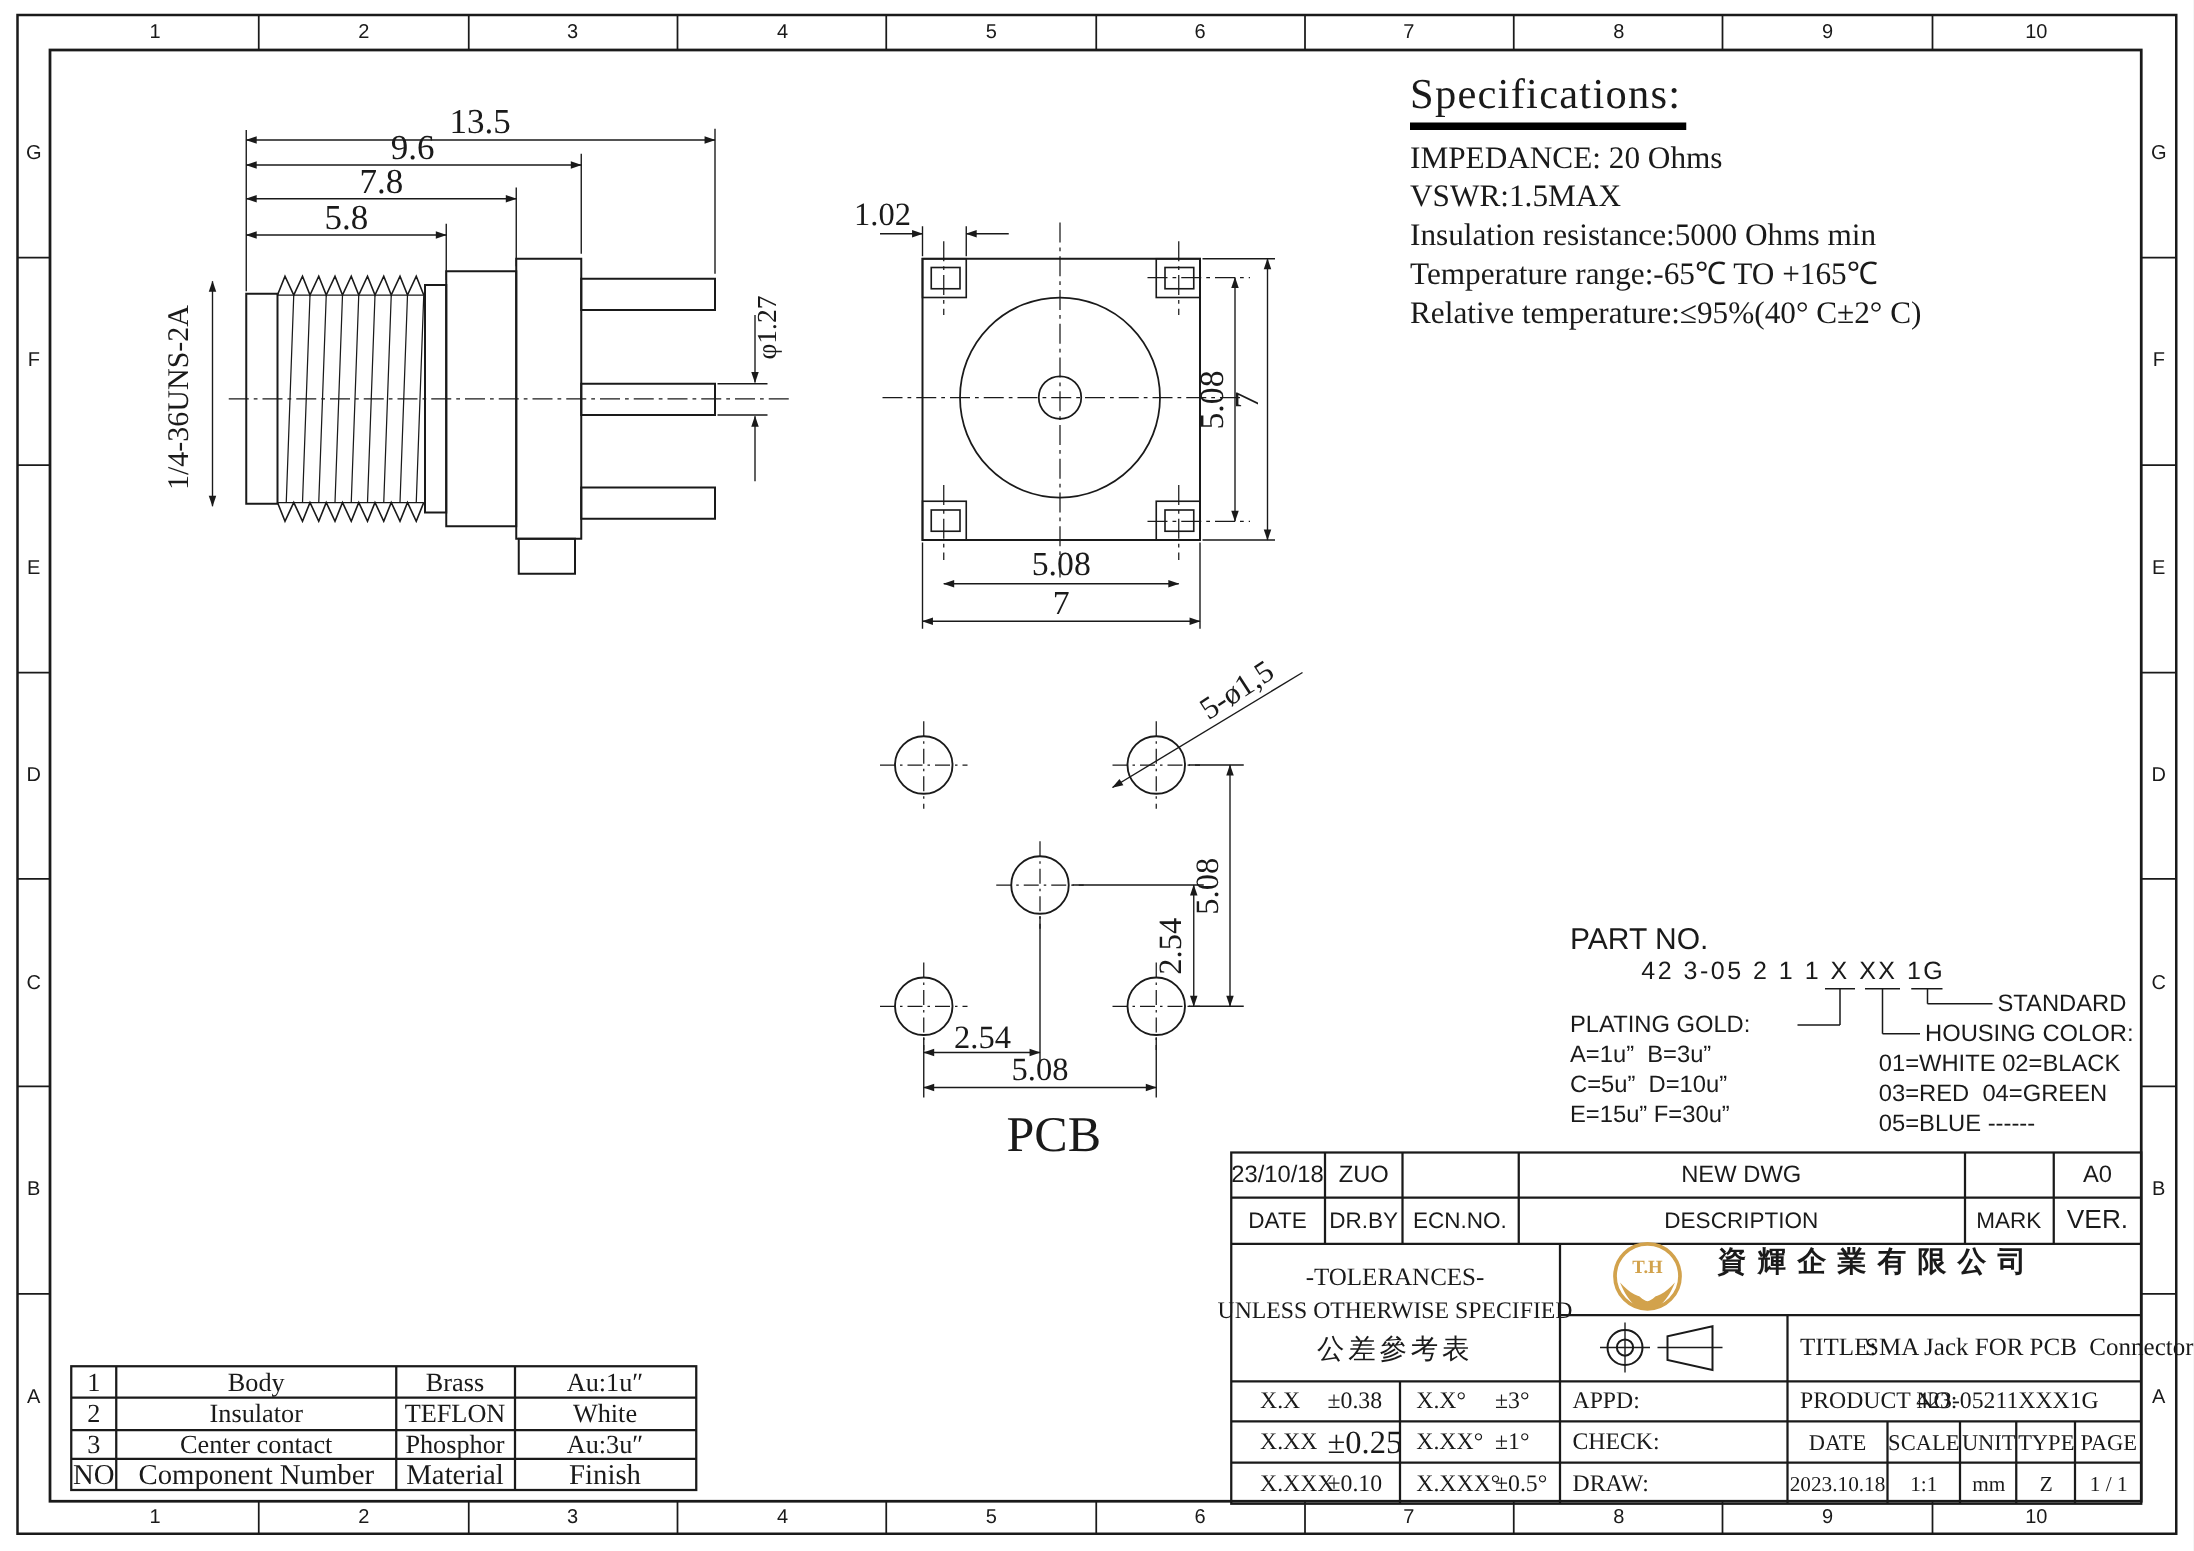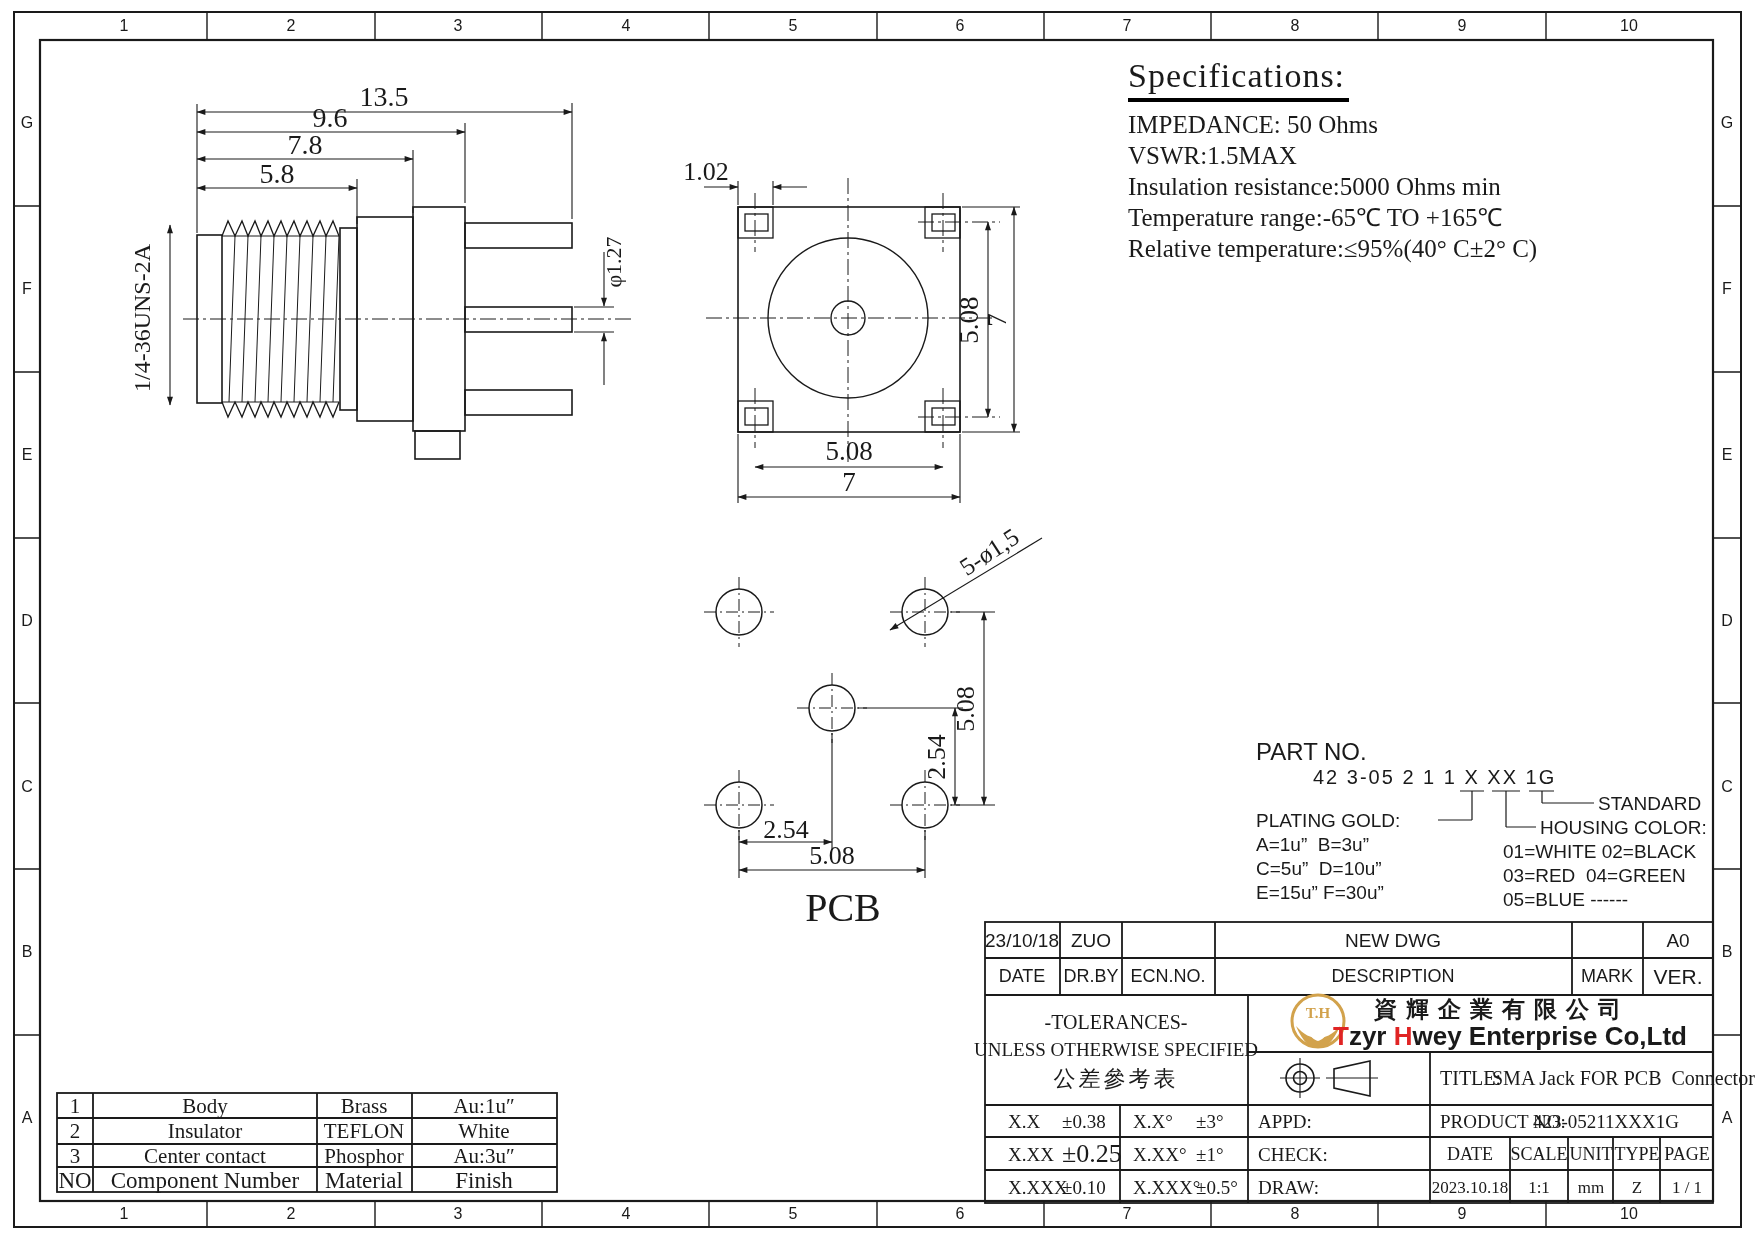--- a/index.html
+++ b/index.html
@@ -5,21 +5,21 @@
   html,body{margin:0;padding:0;background:#e8e8e8;}
   .sheet{position:relative;width:1755px;height:1241px;background:#ffffff;overflow:hidden;
          font-family:"Liberation Serif",serif;color:#1a1a1a;}
   svg{position:absolute;left:0;top:0;}
   .t{position:absolute;white-space:pre;color:#1a1a1a;line-height:1;}
   .c{transform:translate(-50%,-50%);}
   .vc{transform:translate(0,-50%);}
   .sans{font-family:"Liberation Sans",sans-serif;}
   .serif{font-family:"Liberation Serif",serif;text-align:center;}
   .specs{position:absolute;left:1128px;top:57px;font-family:"Liberation Serif",serif;}
-  .specs .title{font-size:34px;letter-spacing:1px;border-bottom:4px solid #000000;
+  .specs .title{font-size:34px;letter-spacing:1px;border-bottom:6px solid #000000;
                 display:inline-block;padding:0 4px 3px 0;margin-bottom:7px;}
   .specs .line{font-size:25px;line-height:31px;white-space:pre;}
   .red{color:#e02424;}
   .en-name{font-family:"Liberation Sans",sans-serif;font-weight:bold;font-size:26px;white-space:pre;}
   .cn-name{font-weight:bold;font-size:23px;letter-spacing:9px;white-space:pre;}
   .gl{font-family:"Liberation Sans",sans-serif;font-size:16px;}
 </style>
 </head>
 <body>
 
@@ -246,21 +246,21 @@
 <span class="t c gl" style="left:1727px;top:123px">G</span>
 <span class="t c gl" style="left:1727px;top:289px">F</span>
 <span class="t c gl" style="left:1727px;top:455px">E</span>
 <span class="t c gl" style="left:1727px;top:621px">D</span>
 <span class="t c gl" style="left:1727px;top:787px">C</span>
 <span class="t c gl" style="left:1727px;top:952px">B</span>
 <span class="t c gl" style="left:1727px;top:1118px">A</span>
 
 <div class="specs">
   <div class="title">Specifications:</div>
-  <div class="line">IMPEDANCE: 50 Ohms</div>
+  <div class="line">IMPEDANCE: 20 Ohms</div>
   <div class="line">VSWR:1.5MAX</div>
   <div class="line">Insulation resistance:5000 Ohms min</div>
   <div class="line">Temperature range:-65℃ TO +165℃</div>
   <div class="line">Relative temperature:≤95%(40° C±2° C)</div>
 </div>
 
 <span class="t c serif" style="left:843px;top:908px;font-size:40px">PCB</span>
 
 <span class="t sans vc" style="left:1256px;top:752px;font-size:24px">PART NO.</span>
 <span class="t sans vc" style="left:1313px;top:777px;font-size:20px;letter-spacing:2px">42 3-05 2 1 1 X XX 1G</span>
@@ -333,18 +333,17 @@
 <span class="t c serif" style="left:1591px;top:1154px;font-size:18px">UNIT</span>
 <span class="t c serif" style="left:1637px;top:1154px;font-size:18px">TYPE</span>
 <span class="t c serif" style="left:1687px;top:1154px;font-size:18px">PAGE</span>
 <span class="t c serif" style="left:1470px;top:1187px;font-size:17px">2023.10.18</span>
 <span class="t c serif" style="left:1539px;top:1187px;font-size:17px">1:1</span>
 <span class="t c serif" style="left:1591px;top:1187px;font-size:17px">mm</span>
 <span class="t c serif" style="left:1637px;top:1187px;font-size:17px">Z</span>
 <span class="t c serif" style="left:1687px;top:1187px;font-size:17px">1 / 1</span>
 
 <span class="t c cn-name" style="left:1502px;top:1009px">資輝企業有限公司</span>
-<span class="t c en-name" style="left:1510px;top:1036px"><span class="red">T</span><span>zyr </span><span class="red">H</span><span>wey Enterprise Co,Ltd</span></span>
 
 <span class="t vc serif" style="left:1440px;top:1078px;font-size:20px">TITLE:</span>
 <span class="t vc serif" style="left:1492px;top:1078px;font-size:20px">SMA Jack FOR PCB  Connector</span>
 
 </div>
 
 </body></html>

